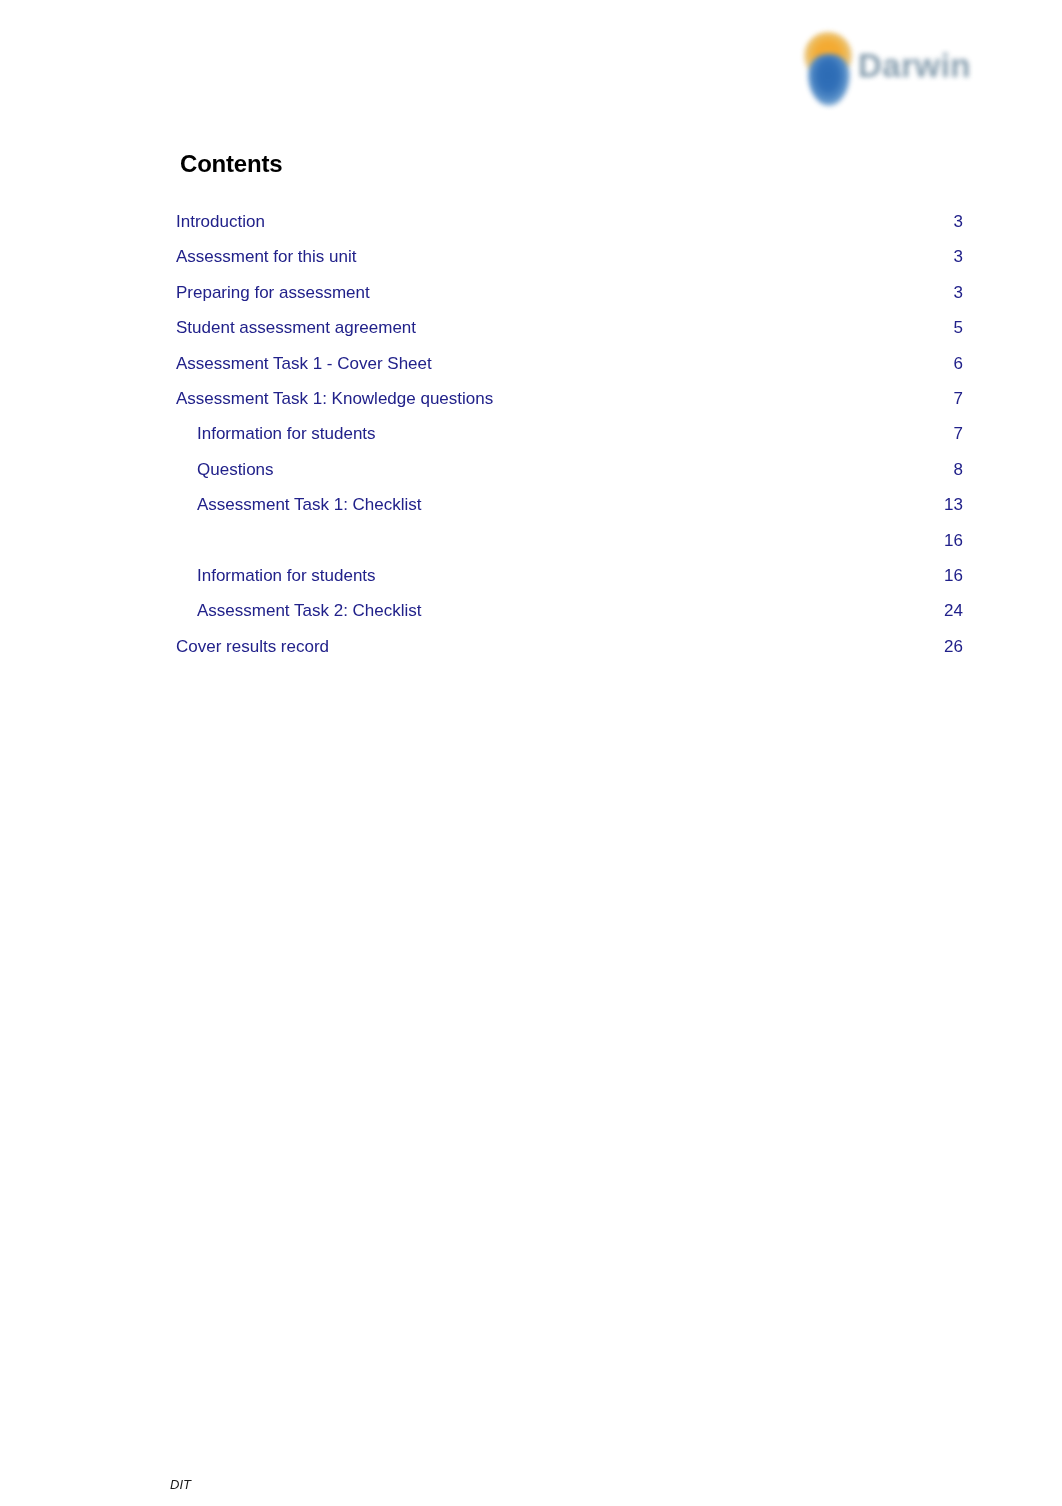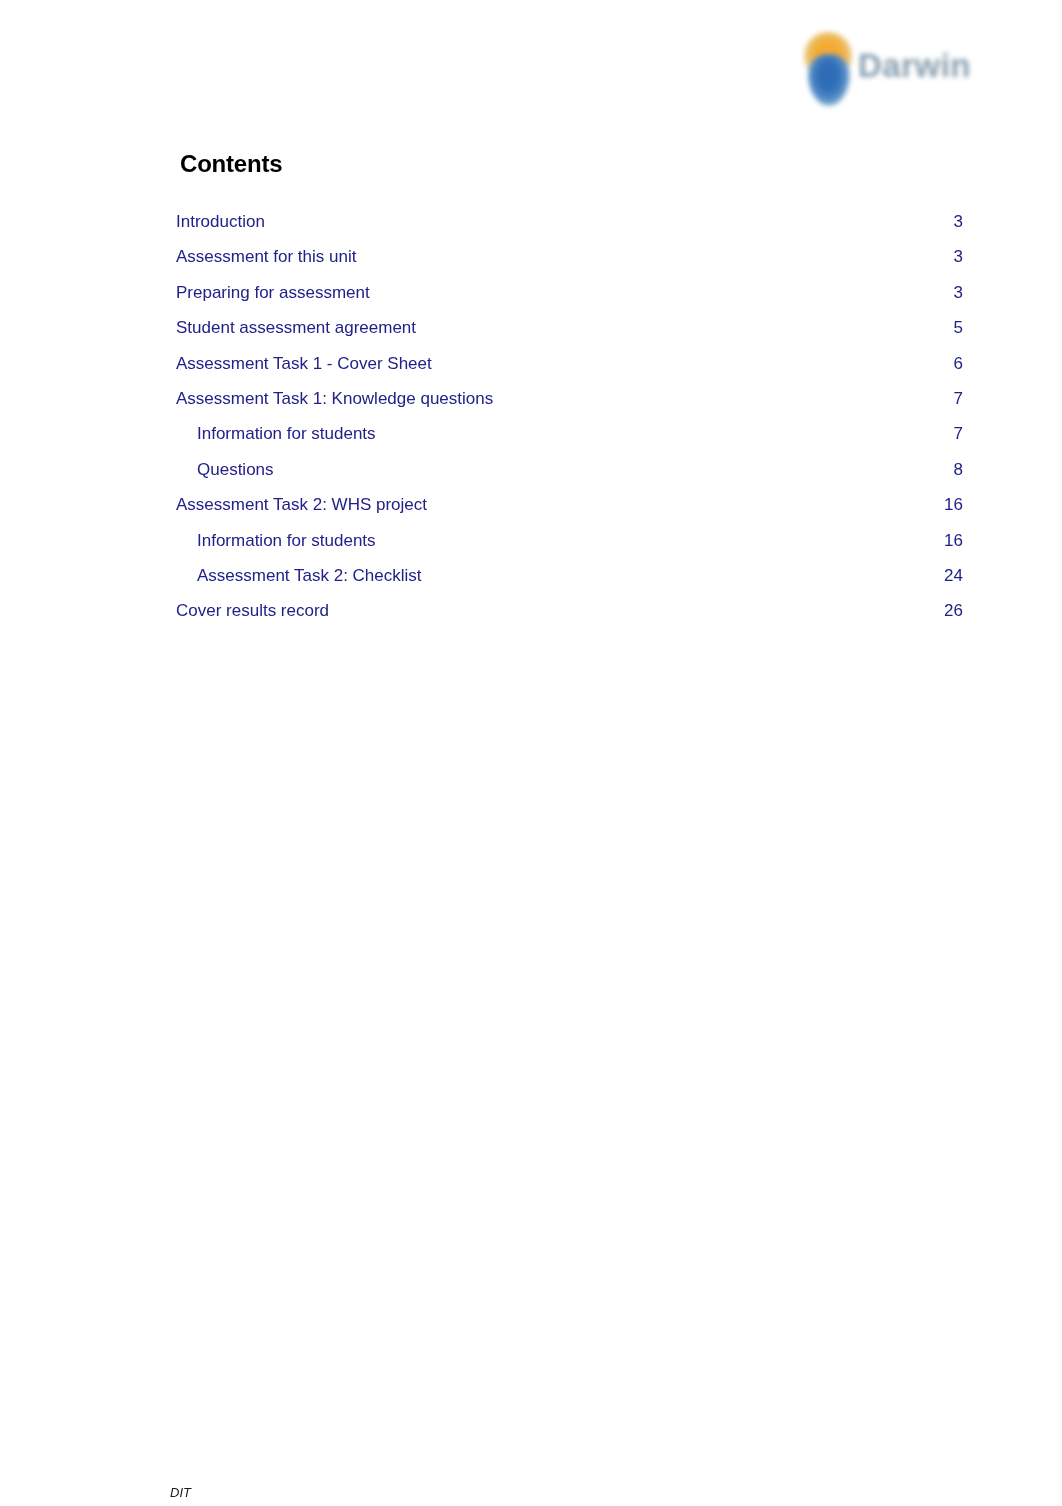--- a/index.html
+++ b/index.html
@@ -136,21 +136,21 @@
   .toc-page {
     flex: 0 0 auto;
     text-align: right;
     min-width: 22px;
   }
 
   
   .footer {
     position: absolute;
     left: 170px;
-    bottom: 4px;
+    bottom: 12px;
     font-size: 13px;
     font-style: italic;
     color: #1a1a1a;
     line-height: 18px;
     white-space: nowrap;
   }
 </style>
 </head>
 <body>
 
@@ -202,22 +202,26 @@
       <div class="toc-entry level-2">
         <span class="toc-label">Information for students</span>
         <span class="toc-spacer"></span>
         <span class="toc-page">7</span>
       </div>
       <div class="toc-entry level-2">
         <span class="toc-label">Questions</span>
         <span class="toc-spacer"></span>
         <span class="toc-page">8</span>
       </div>
-      <div class="toc-entry level-1">
-        <span class="toc-label">Assessment Task 2: WHS project</span>
+      <div class="toc-entry level-2">
+        <span class="toc-label">Assessment Task 1: Checklist</span>
+        <span class="toc-spacer"></span>
+        <span class="toc-page">13</span>
+      </div>
+      <div class="toc-entry level-1">
         <span class="toc-spacer"></span>
         <span class="toc-page">16</span>
       </div>
       <div class="toc-entry level-2">
         <span class="toc-label">Information for students</span>
         <span class="toc-spacer"></span>
         <span class="toc-page">16</span>
       </div>
       <div class="toc-entry level-2">
         <span class="toc-label">Assessment Task 2: Checklist</span>

